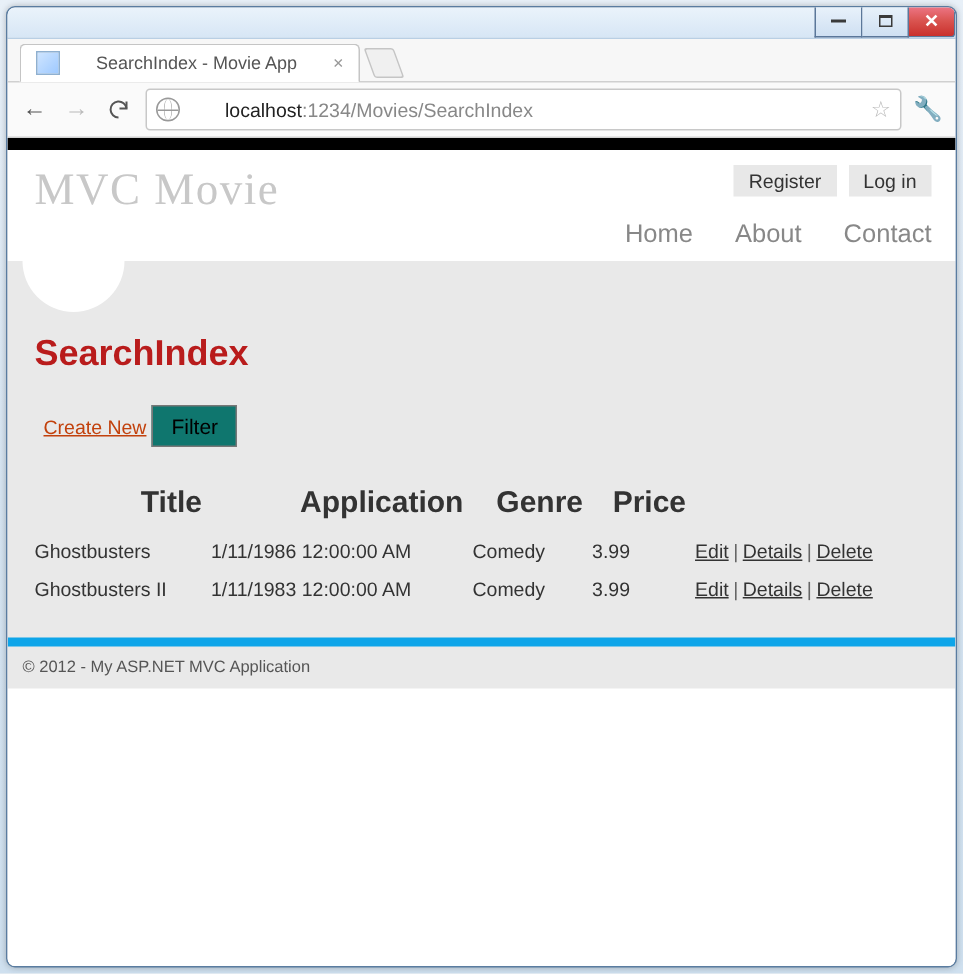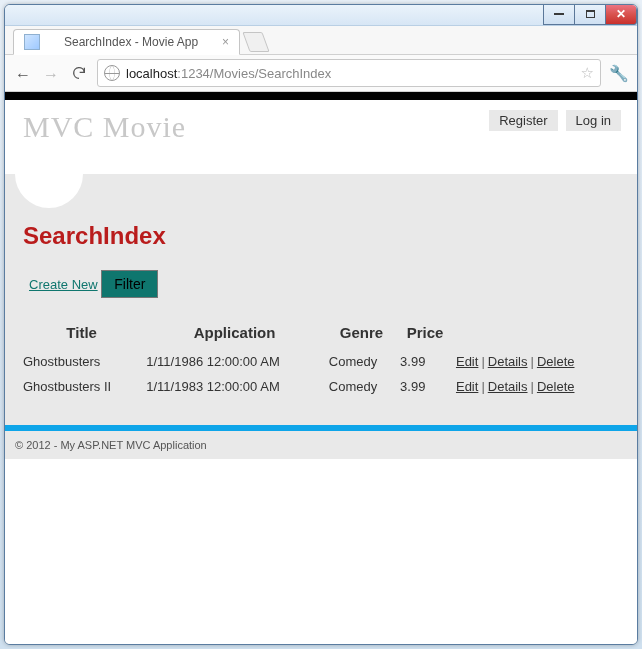--- a/index.html
+++ b/index.html
@@ -120,21 +120,21 @@
     border: 1px solid #c8c8c8;
     border-radius: 3px;
     background: #fff;
     padding: 0 6px;
     gap: 6px;
   }
   .addrbox .globe { width: 14px; height: 14px; border: 1px solid #999; border-radius: 50%; position: relative; }
   .addrbox .globe::after { content: ""; position: absolute; inset: 0; border-left: 1px solid #999; border-right: 1px solid #999; border-radius: 50%; transform: scaleX(0.4); }
   .addrbox .globe::before { content: ""; position: absolute; left: 0; right: 0; top: 50%; border-top: 1px solid #999; }
   .addrbox .url { font-size: 13px; color: #222; }
-  .addrbox .url .host { color: #222; }
+  .addrbox .url .host { color: #222; margin-left: 24px; }
   .addrbox .url .path { color: #888; }
   .addrbox .star { margin-left: auto; color: #bbb; font-size: 15px; }
   .wrench { color: #555; font-size: 16px; }
 
   .black-strip { height: 8px; background: #000; }
 
   
   .page {
     flex: 1;
     background: #e9e9e9;
@@ -188,21 +188,21 @@
     padding: 48px 18px 18px 18px;
     flex: 1;
   }
   h1.page-title {
     font-family: "Segoe UI", sans-serif;
     font-size: 24px;
     font-weight: 700;
     margin: 0 0 12px 0;
     color: #b91c1c;
   }
-  a.create-new { color: #0f766e; font-size: 13px; text-decoration: underline; margin-left: 6px; }
+  a.create-new { color: #c2410c; font-size: 13px; text-decoration: underline; margin-left: 6px; }
 
   .search-row {
     margin: 18px 0 10px 0;
     display: flex;
     align-items: center;
     gap: 6px;
     font-size: 13px;
   }
   .search-row label { color: #333; }
   .search-row input[type=text] {
@@ -223,23 +223,23 @@
   }
 
   table.movies {
     width: 100%;
     border-collapse: collapse;
     margin-top: 22px;
     font-size: 13px;
     color: #333;
   }
   table.movies th {
-    text-align: center;
+    text-align: right;
     font-weight: 700;
-    font-size: 15px;
+    font-size: 20px;
     padding: 4px 6px 8px 0;
   }
   table.movies td { padding: 5px 6px 5px 0; font-size: 13px; }
   .row-actions a { color: #333; text-decoration: underline; }
   .row-actions .sep { color: #666; margin: 0 3px; }
 
   .footer {
     background: #e9e9e9;
     border-top: 6px solid #0ea5e9;
     font-size: 11px;
@@ -301,20 +301,25 @@
 
   <div class="black-strip"></div>
 
   <div class="page">
 
     <div class="site-header">
       <div class="site-brand">MVC Movie</div>
       <div class="site-auth">
         <a href="#">Register</a>
         <a href="#">Log in</a>
+      </div>
+      <div class="site-nav">
+        <a href="#">Home</a>
+        <a href="#">About</a>
+        <a href="#">Contact</a>
       </div>
       <div class="nav-circle"></div>
     </div>
 
     <div class="content">
       <h1 class="page-title">SearchIndex</h1>
       <a href="#" class="create-new">Create New</a>
 
       <button class="filter-btn">Filter</button>
 

